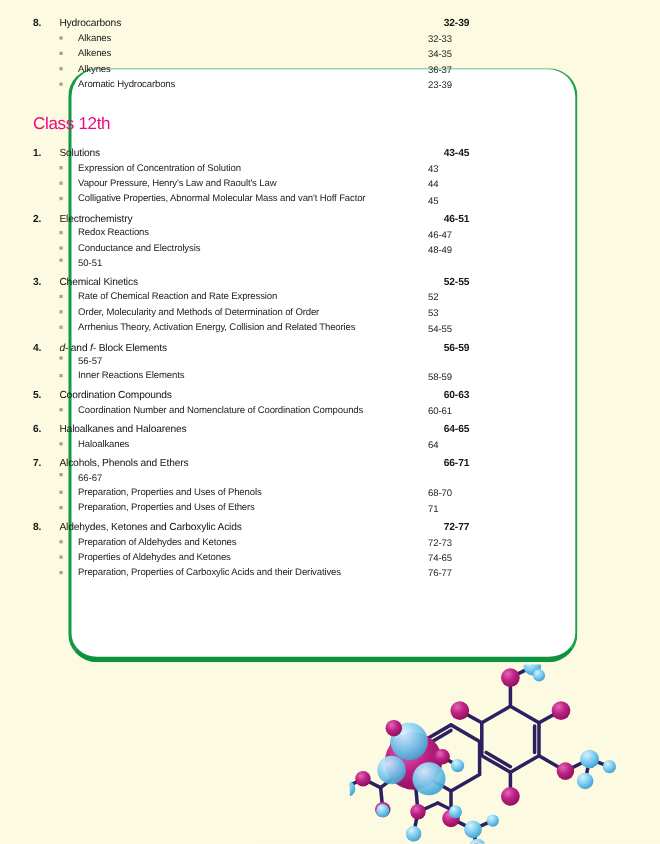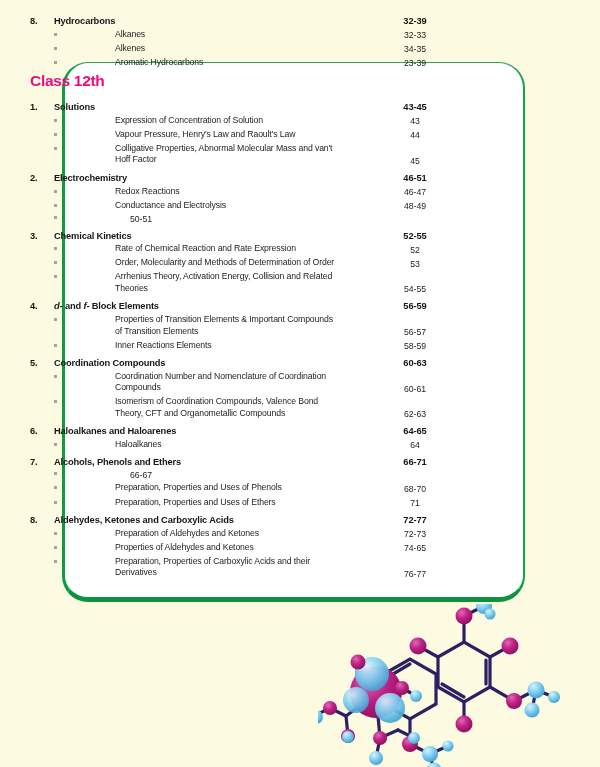--- a/index.html
+++ b/index.html
@@ -55,38 +55,37 @@
     flex: 0 0 24px;
     font-size: 9.3px;
     font-weight: bold;
     color: #161616;
     text-align: left;
     letter-spacing: -0.1px;
   }
   .chap-title {
     flex: 1 1 auto;
     font-size: 9.3px;
-    font-weight: bold;
+    font-weight: normal;
     color: #161616;
     letter-spacing: -0.15px;
   }
   .chap-pages {
     flex: 0 0 52px;
     text-align: center;
     font-size: 9.3px;
     font-weight: bold;
     color: #161616;
     letter-spacing: -0.1px;
   }
 
   .topic-row {
     display: flex;
     align-items: baseline;
     margin-top: 2.6px;
-    gap: 44px;
   }
   .topic-bullet {
     flex: 0 0 17px;
     margin-left: 24px;
     font-size: 7px;
     color: #9b9b9b;
     line-height: 1;
     position: relative;
     top: -1px;
   }
@@ -99,33 +98,33 @@
   .topic-title {
     flex: 1 1 auto;
     font-size: 8.7px;
     color: #1d1d1d;
     letter-spacing: -0.12px;
     line-height: 1.32;
     padding-right: 8px;
   }
   .topic-pages {
     flex: 0 0 52px;
-    text-align: center;
+    text-align: left;
     font-size: 8.7px;
     color: #1d1d1d;
     letter-spacing: -0.05px;
     align-self: flex-end;
   }
 
   
   .class-heading {
     font-size: 15.5px;
-    font-weight: bold;
+    font-weight: normal;
     color: #ec0a82;
-    margin-top: 4px;
+    margin-top: 22px;
     margin-bottom: 12px;
     letter-spacing: -0.3px;
   }
 
   
   #molecules {
     position: absolute;
     left: 318px;
     top: 604px;
     width: 282px;
@@ -152,20 +151,25 @@
       <div class="topic-title">Alkanes</div>
       <div class="topic-pages">32-33</div>
     </div>
     <div class="topic-row">
       <div class="topic-bullet"><span></span></div>
       <div class="topic-title">Alkenes</div>
       <div class="topic-pages">34-35</div>
     </div>
     <div class="topic-row">
       <div class="topic-bullet"><span></span></div>
+      <div class="topic-title">Alkynes</div>
+      <div class="topic-pages">36-37</div>
+    </div>
+    <div class="topic-row">
+      <div class="topic-bullet"><span></span></div>
       <div class="topic-title">Aromatic Hydrocarbons</div>
       <div class="topic-pages">23-39</div>
     </div>
   </div>
 
   <div class="class-heading">Class 12th</div>
 
   <div id="chapters-list">
       <div class="chapter-row">
         <div class="chap-num">1.</div>
@@ -226,42 +230,36 @@
         <div class="topic-title">Arrhenius Theory, Activation Energy, Collision and Related Theories</div>
         <div class="topic-pages">54-55</div>
       </div>
       <div class="chapter-row">
         <div class="chap-num">4.</div>
         <div class="chap-title"><i>d</i>- and <i>f</i>- Block Elements</div>
         <div class="chap-pages">56-59</div>
       </div>
       <div class="topic-row">
         <div class="topic-bullet"><span></span></div>
-        <div class="topic-title">Properties of Transition Elements &amp; Important Compounds of Transition Elements</div>
         <div class="topic-pages">56-57</div>
       </div>
       <div class="topic-row">
         <div class="topic-bullet"><span></span></div>
         <div class="topic-title">Inner Reactions Elements</div>
         <div class="topic-pages">58-59</div>
       </div>
       <div class="chapter-row">
         <div class="chap-num">5.</div>
         <div class="chap-title">Coordination Compounds</div>
         <div class="chap-pages">60-63</div>
       </div>
       <div class="topic-row">
         <div class="topic-bullet"><span></span></div>
         <div class="topic-title">Coordination Number and Nomenclature of Coordination Compounds</div>
         <div class="topic-pages">60-61</div>
-      </div>
-      <div class="topic-row">
-        <div class="topic-bullet"><span></span></div>
-        <div class="topic-title">Isomerism of Coordination Compounds, Valence Bond Theory, CFT and Organometallic Compounds</div>
-        <div class="topic-pages">62-63</div>
       </div>
       <div class="chapter-row">
         <div class="chap-num">6.</div>
         <div class="chap-title">Haloalkanes and Haloarenes</div>
         <div class="chap-pages">64-65</div>
       </div>
       <div class="topic-row">
         <div class="topic-bullet"><span></span></div>
         <div class="topic-title">Haloalkanes</div>
         <div class="topic-pages">64</div>

